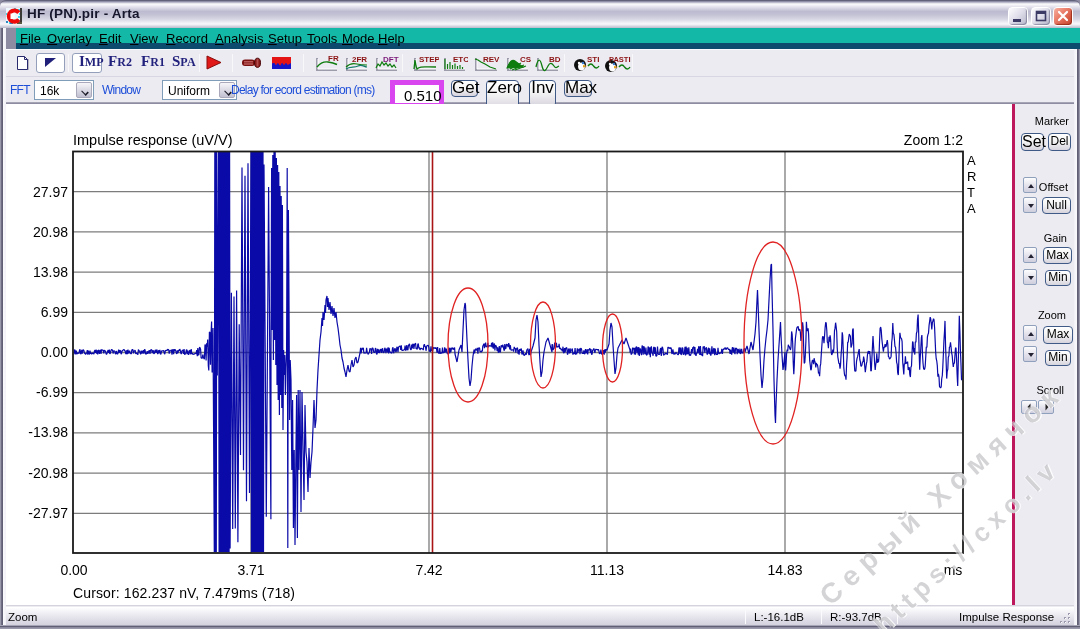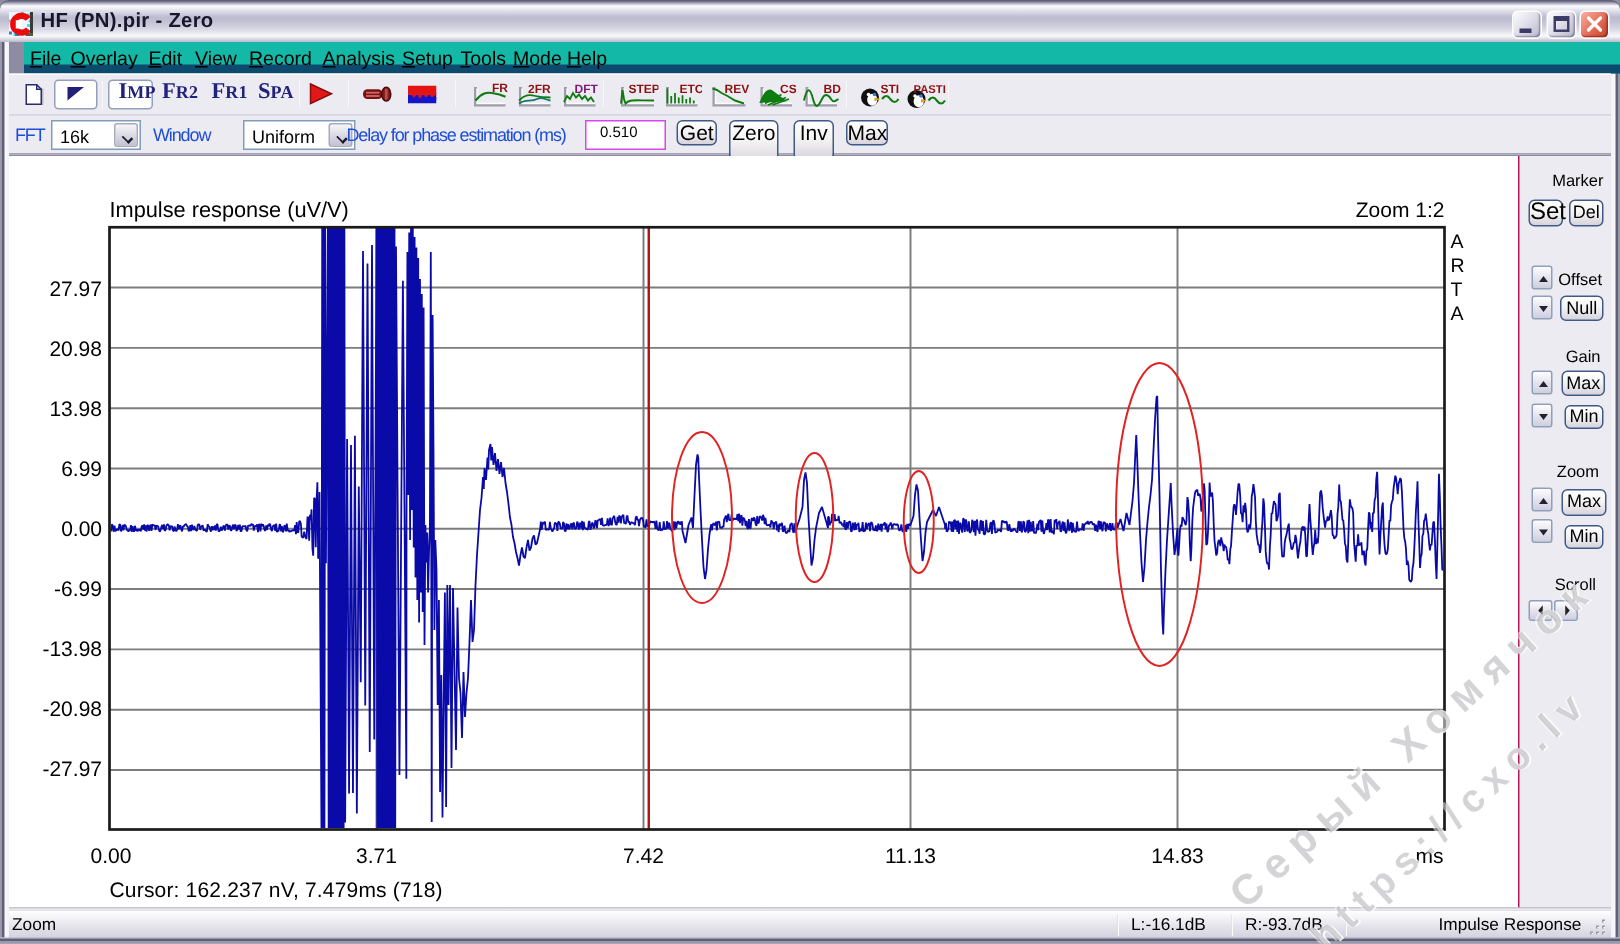--- a/index.html
+++ b/index.html
@@ -25,27 +25,27 @@
 .tbtxt{position:absolute;color:#22227c;font-family:"Liberation Serif",serif;font-weight:bold;white-space:nowrap}
 .big{font-size:15px}.sm{font-size:12px;letter-spacing:.2px}
 .tbbtn{position:absolute;top:3px;height:20px;background:#fff;border:1px solid #94a0bb;border-radius:3px}
 .tsep{position:absolute;top:4px;width:1px;height:18px;background:#cbcad6;border-right:1px solid #f8f8fb}
 #fftbar{left:6px;top:77px;width:1068px;height:26px;background:#edebf2;border-bottom:1px solid #a5a4b5}
 .lbl{position:absolute;font-size:12px;letter-spacing:-0.75px;color:#1d4ed8}
 .combo{position:absolute;top:3px;height:20px;background:#fff;border:1px solid #7f9db9;font-size:12px;color:#000}
 .combo span{position:absolute;left:5px;top:3px}
 .cbtn{position:absolute;right:1px;top:1px;width:16px;height:16px;background:linear-gradient(to bottom,#f6f6f9,#d6d5e1 60%,#c2c1d2);border:1px solid #aaa9bb;border-radius:2px}
 .cbtn:after{content:"";position:absolute;left:4px;top:5px;width:6px;height:6px;border-right:2.4px solid #1a1a28;border-bottom:2.4px solid #1a1a28;transform:rotate(45deg) scale(.8,.55)}
-.xpbtn{position:absolute;font-size:14px;color:#000;text-align:center;
+.xpbtn{position:absolute;font-size:17px;color:#000;text-align:center;
  background:linear-gradient(to bottom,#ffffff 0%,#f5f4f4 45%,#e2e0e6 80%,#d6d3dd 100%);
  border:1.4px solid #3f5a86;border-radius:4px;box-shadow:inset 0 1px 0 #fff}
-#edit{position:absolute;left:384px;top:3px;width:54px;height:19px;background:#fff;border:1px solid #d946ef;font-size:10px;padding:2px 0 16px 9px}
+#edit{position:absolute;left:384px;top:3px;width:54px;height:19px;background:#fff;border:5px solid #d946ef;font-size:15px;padding:2px 0 16px 9px}
 #client{left:6px;top:104px;width:1006px;height:501px;background:#fff}
 #sgap{left:6px;top:605px;width:1068px;height:2px;background:linear-gradient(to bottom,#c9c8d4,#f8f8fa)}
-#rpanel{left:1012px;top:104px;width:62px;height:501px;background:#ecebf1;border-left:1px solid #be185d}
+#rpanel{left:1012px;top:104px;width:62px;height:501px;background:#ecebf1;border-left:3px solid #be185d}
 .rlbl{position:absolute;font-size:11px;color:#000}
 .spin{position:absolute;width:14px;height:16px;background:linear-gradient(to bottom,#fdfdfe,#e3e2ec 55%,#cfcede);border:1px solid #8fa0bd;border-radius:2px}
 .spin:after{content:"";position:absolute;left:3.5px;width:0;height:0;border-left:3px solid transparent;border-right:3px solid transparent}
 .up:after{top:6px;border-bottom:4.5px solid #223}
 .dn:after{top:6px;border-top:4.5px solid #223}
 .scb{position:absolute;width:16px;height:14px;background:linear-gradient(to bottom,#fdfdfe,#e3e2ec 55%,#cfcede);border:1px solid #8fa0bd;border-radius:2px}
 #statusbar{left:6px;top:607px;width:1068px;height:18px;
  background:linear-gradient(to bottom,#fdfdfe 0%,#f0eff4 30%,#dddce6 75%,#d3d2de 100%);border-top:1px solid #fff}
 .sbtxt{position:absolute;top:3px;font-size:11.5px;color:#000}
 .sgroove{position:absolute;top:2px;width:1px;height:14px;background:#a3a2b3;border-right:1px solid #fbfbfd}
@@ -77,21 +77,21 @@
       <rect x="0" y="5" width="1" height="2"></rect>
 <rect x="13" y="12" width="2" height="2"></rect>
 </g>
 <rect x="14" y="0" width="2" height="16" fill="#3a3a38"></rect>
 <rect x="11" y="14" width="5" height="2" fill="#5a5a40"></rect>
 <rect x="0" y="13" width="2" height="2" fill="#2e86c0"></rect>
     <rect x="4" y="14" width="3" height="2" fill="#2e86c0"></rect>
 <path d="M12.8 4.6 A5.6 5.6 0 1 0 12.8 11.6" fill="none" stroke="#ee0a0a" stroke-width="4.2"></path>
 <rect x="4.5" y="5.5" width="4" height="5.5" fill="#fff"></rect>
 </svg>
-<span class="abs" id="title-text">HF (PN).pir - Zero</span>
+<span class="abs" id="title-text">HF (PN).pir - Arta</span>
 <div class="abs capbtn" style="left:1008px"></div>
 <div class="abs capbtn" style="left:1031px"></div>
 <div class="abs capbtn" id="btn-close" style="left:1053px"></div>
 <svg class="abs" style="left:1008px;top:7px" width="66" height="19">
 <rect x="5" y="12" width="8" height="3" fill="#3b3b66"></rect>
 <rect x="28.5" y="4.5" width="9" height="9" fill="none" stroke="#3b3b66" stroke-width="1.6"></rect>
 <rect x="28" y="4" width="10" height="3" fill="#3b3b66"></rect>
 <path d="M51 5 L59 13 M59 5 L51 13" stroke="#fff" stroke-width="2.2" stroke-linecap="round"></path>
 </svg>
 <div class="abs" id="menubar">
@@ -231,21 +231,21 @@
 <span class="lbl" style="left:4px;top:6px">FFT</span>
 <div class="combo" style="left:28px;width:60px">
       <span>16k</span>
       <div class="cbtn"></div>
     </div>
 <span class="lbl" style="left:96px;top:6px">Window</span>
 <div class="combo" style="left:156px;width:75px">
       <span>Uniform</span>
       <div class="cbtn"></div>
     </div>
-<span class="lbl" style="left:225px;top:6px">Delay for phase estimation (ms)</span>
+<span class="lbl" style="left:225px;top:6px">Delay for ecord estimation (ms)</span>
 <div id="edit">0.510</div>
 <div class="xpbtn" style="left:445px;top:3px;width:27px;height:17px;line-height:14px">Get</div>
 <div class="xpbtn" style="left:480px;top:3px;width:33px;height:30px;line-height:14px">Zero</div>
 <div class="xpbtn" style="left:523px;top:3px;width:27px;height:27px;line-height:14px">Inv</div>
 <div class="xpbtn" style="left:558px;top:3px;width:28px;height:17px;line-height:14px">Max</div>
 </div>
 <div class="abs" id="client"></div>
 <div class="abs" id="rpanel">
     <span class="rlbl" style="right:5px;top:11px">Marker</span>
 <div class="xpbtn" style="left:6px;top:29px;width:23px;height:18px;line-height:15px;font-size:16px">Set</div>

